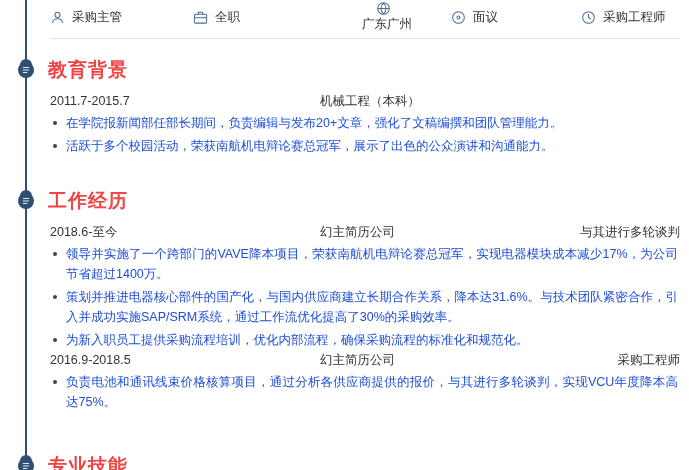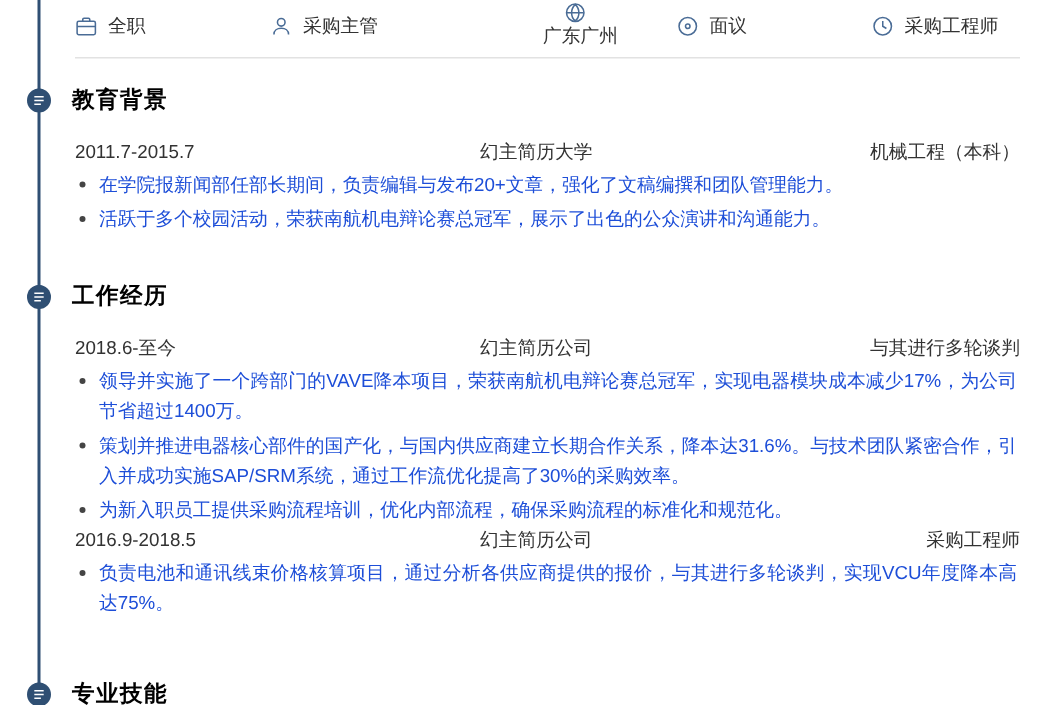--- a/index.html
+++ b/index.html
@@ -92,23 +92,23 @@
     background: #2f4f73;
     color: #fff;
     display: flex;
     align-items: center;
     justify-content: center;
     flex: 0 0 auto;
     margin-right: 14px;
   }
   .sec-badge svg { display: block; }
   .sec-title {
-    font-size: 15px;
+    font-size: 19px;
     font-weight: bold;
-    color: #000000;
+    color: #ef4444;
     letter-spacing: 1px;
   }
 
   
   .entry-head {
     position: absolute;
     left: 50px;
     right: 20px;
     display: flex;
     align-items: baseline;
@@ -152,38 +152,38 @@
 <body>
 
 <div class="page">
 
   <div class="rail"></div>
   <div class="rail-dot" style="top:59px"></div>
   <div class="rail-dot" style="top:190px"></div>
   <div class="rail-dot" style="top:455px"></div>
 
   <div class="meta-row">
+    <div class="meta-item m2">
+      <span class="m-ico">
+        <svg viewBox="0 0 16 16" width="15" height="15" fill="none" stroke="#4a6c96" stroke-width="1.1">
+          <circle cx="8" cy="5.2" r="2.7"></circle>
+          <path d="M2.8 13.8c0-2.9 2.3-4.4 5.2-4.4s5.2 1.5 5.2 4.4"></path>
+        </svg>
+      </span>
+      <span>采购主管</span>
+    </div>
     <div class="meta-item m1">
       <span class="m-ico">
         <svg viewBox="0 0 16 16" width="15" height="15" fill="none" stroke="#4a6c96" stroke-width="1.1">
           <rect x="1.5" y="4.5" width="13" height="9.5" rx="1.2"></rect>
           <path d="M5.5 4.5V3.2c0-.5.4-.9.9-.9h3.2c.5 0 .9.4.9.9v1.3"></path>
           <path d="M1.5 8.2h13"></path>
         </svg>
       </span>
       <span>全职</span>
-    </div>
-    <div class="meta-item m2">
-      <span class="m-ico">
-        <svg viewBox="0 0 16 16" width="15" height="15" fill="none" stroke="#4a6c96" stroke-width="1.1">
-          <circle cx="8" cy="5.2" r="2.7"></circle>
-          <path d="M2.8 13.8c0-2.9 2.3-4.4 5.2-4.4s5.2 1.5 5.2 4.4"></path>
-        </svg>
-      </span>
-      <span>采购主管</span>
     </div>
     <div class="meta-item m3">
       <span class="m-ico">
         <svg viewBox="0 0 16 16" width="15" height="15" fill="none" stroke="#4a6c96" stroke-width="1.1">
           <circle cx="8" cy="8" r="6.2"></circle>
           <path d="M8 2.2c1.8 1.6 2.6 3.6 2.6 5.8S9.8 12.4 8 13.8C6.2 12.4 5.4 10.2 5.4 8S6.2 3.8 8 2.2z"></path>
           <path d="M2.1 8h11.8"></path>
         </svg>
       </span>
       <span>广东广州</span>
@@ -214,21 +214,20 @@
     <span class="sec-badge">
       <svg viewBox="0 0 16 16" width="10" height="10" fill="none" stroke="#ffffff" stroke-width="1.4">
         <path d="M3 4h10M3 8h10M3 12h7"></path>
       </svg>
     </span>
     <span class="sec-title">教育背景</span>
   </div>
 
   <div class="entry-head" style="top:93px">
     <span class="entry-date">2011.7-2015.7</span>
-    <span class="entry-org">幻主简历大学</span>
     <span class="entry-role">机械工程（本科）</span>
   </div>
 
   <ul class="bullets" style="top:113px">
     <li>在学院报新闻部任部长期间，负责编辑与发布20+文章，强化了文稿编撰和团队管理能力。</li>
     <li>活跃于多个校园活动，荣获南航机电辩论赛总冠军，展示了出色的公众演讲和沟通能力。</li>
   </ul>
 
   <div class="sec-head" style="top:188px">
     <span class="sec-badge">

